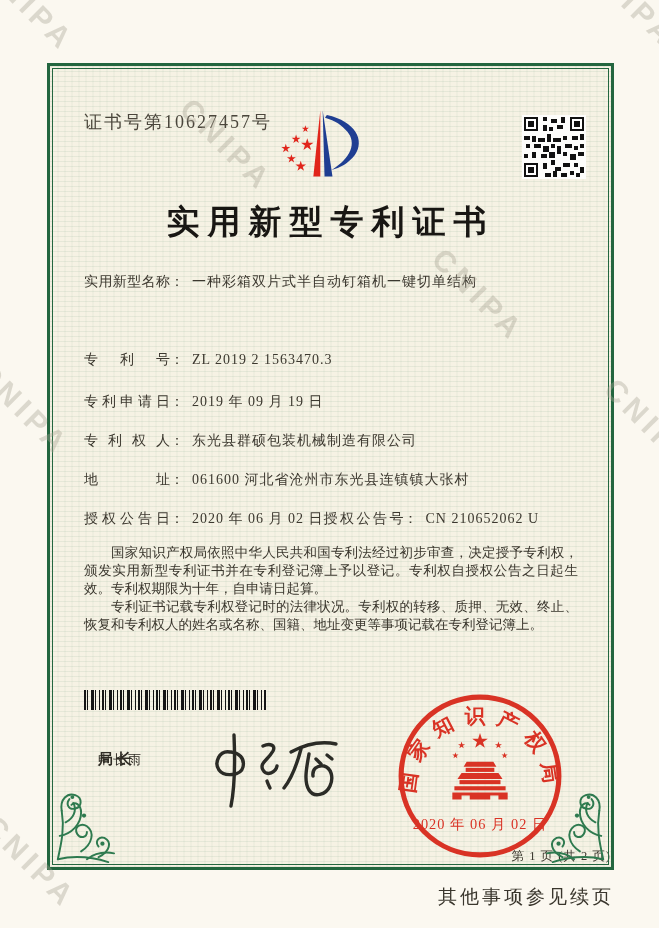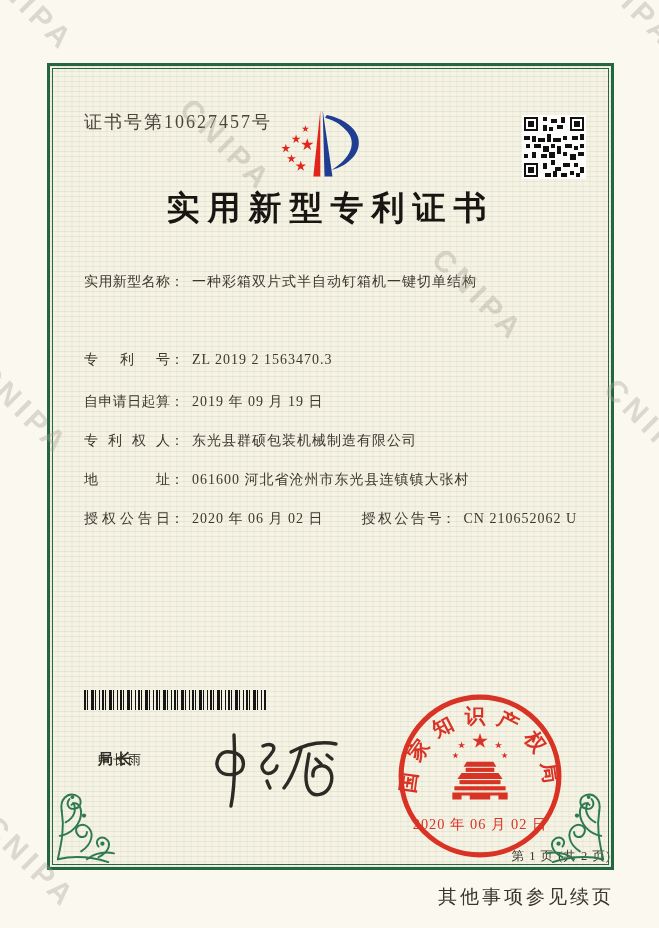--- a/index.html
+++ b/index.html
@@ -29,29 +29,29 @@
   }
   .cert-no{
     position:absolute;left:34px;top:44px;font-size:18px;color:#4b463c;letter-spacing:2px;
   }
   .logo{position:absolute;left:216px;top:34px;width:118px;height:84px;}
   .qr{
     position:absolute;left:472px;top:49px;width:64px;height:64px;background:#fdfdfb;
     padding:2px;box-sizing:border-box;
   }
   .title{
-    position:absolute;left:0;top:120px;width:100%;text-align:center;
+    position:absolute;left:0;top:134px;width:100%;text-align:center;
     font-size:33px;font-weight:bold;color:#181613;letter-spacing:8px;white-space:nowrap;
   }
   
   .row{position:absolute;left:34px;font-size:14px;color:#3c382f;white-space:nowrap;}
   .flabel{display:inline-block;width:86px;text-align:justify;text-align-last:justify;vertical-align:bottom;}
   .colon{margin:0 2px 0 0;}
   .fvalue{margin-left:6px;letter-spacing:1px;}
-  .pair2{margin-left:38px;}
+  .pair2{}
   .r1{top:207px}.r2{top:246px}.r3{top:285px}.r4{top:327px}.r5{top:366px}.r6{top:405px}.r7{top:444px}
   
   .paras{
     position:absolute;left:34px;top:478px;width:494px;
     font-size:13.5px;line-height:18px;color:#3a362d;text-align:justify;
   }
   .paras p{margin:0;text-indent:2em;}
   
   .barcode{
     position:absolute;left:34px;top:624px;width:182px;height:20px;
@@ -167,32 +167,36 @@
 
   <div class="title">实用新型专利证书</div>
 
   <div class="row r1">
     <span class="flabel">实用新型名称</span><span class="colon">：</span><span class="fvalue">一种彩箱双片式半自动钉箱机一键切单结构</span>
   </div>
   <div class="row r3">
     <span class="flabel">专利号</span><span class="colon">：</span><span class="fvalue">ZL 2019 2 1563470.3</span>
   </div>
   <div class="row r4">
-    <span class="flabel">自申请日起算</span><span class="colon">：</span><span class="fvalue">2019 年 09 月 19 日</span>
+    <span class="flabel">专利申请日</span><span class="colon">：</span><span class="fvalue">2019 年 09 月 19 日</span>
   </div>
   <div class="row r5">
     <span class="flabel">专利权人</span><span class="colon">：</span><span class="fvalue">东光县群硕包装机械制造有限公司</span>
   </div>
   <div class="row r6">
     <span class="flabel">地址</span><span class="colon">：</span><span class="fvalue">061600 河北省沧州市东光县连镇镇大张村</span>
   </div>
   <div class="row r7">
     <span class="flabel">授权公告日</span><span class="colon">：</span><span class="fvalue">2020 年 06 月 02 日</span><span class="pair2"><span class="flabel" style="width:80px">授权公告号</span><span class="colon">：</span><span class="fvalue">CN 210652062 U</span></span>
   </div>
 
+  <div class="paras">
+    <p>国家知识产权局依照中华人民共和国专利法经过初步审查，决定授予专利权，颁发实用新型专利证书并在专利登记簿上予以登记。专利权自授权公告之日起生效。专利权期限为十年，自申请日起算。</p>
+    <p>专利证书记载专利权登记时的法律状况。专利权的转移、质押、无效、终止、恢复和专利权人的姓名或名称、国籍、地址变更等事项记载在专利登记簿上。</p>
+  </div>
 
   <div class="barcode"></div>
 
   <div class="signer-title">局长</div>
   <div class="signer-name">申长雨</div>
 
   <svg class="signature" viewBox="0 0 158 86" aria-hidden="true">
     <g fill="none" stroke="#2b2b26" stroke-width="3.4" stroke-linecap="round" stroke-linejoin="round">
       <path d="M34,24 C23,22 18,35 23,42 C28,49 45,48 47,39 C49,30 43,25 35,24"></path>
       <path d="M38,7 C39,30 39,58 35,78"></path>

